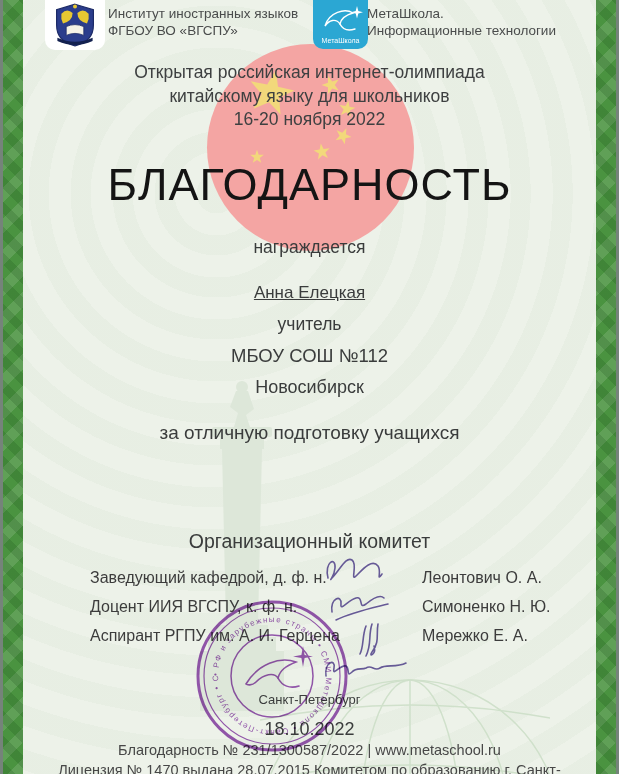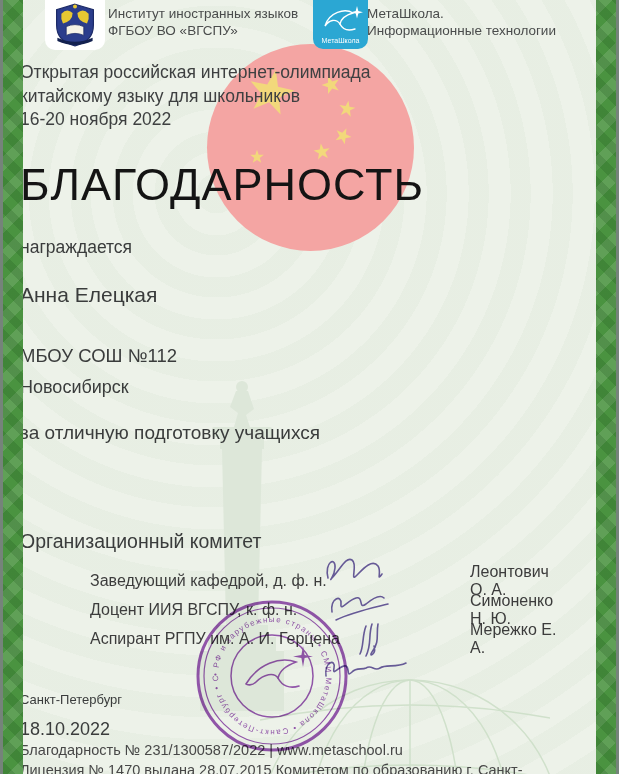--- a/index.html
+++ b/index.html
@@ -30,39 +30,39 @@
 
   
   .logo-vgspu{position:absolute;left:45px;top:0;width:60px;height:50px;background:#ffffff;
     border-radius:0 0 10px 10px;z-index:3;display:flex;align-items:center;justify-content:center;}
   .org-left{position:absolute;left:108px;top:5px;z-index:3;font-size:13.5px;line-height:17px;color:#4a4c4c;}
   .logo-meta{position:absolute;left:313px;top:0;width:55px;height:49px;background:#2ba7d3;
     border-radius:0 0 10px 10px;z-index:3;display:flex;align-items:center;justify-content:center;}
   .org-right{position:absolute;left:367px;top:5px;z-index:3;font-size:13.5px;line-height:17px;color:#4a4c4c;}
 
   
-  .cline{position:absolute;left:20px;right:20px;z-index:2;color:#3a3c3c;}
+  .cline{position:absolute;left:20px;right:20px;text-align:center;z-index:2;color:#3a3c3c;}
   .event-title{top:61px;font-size:17.5px;line-height:23.5px;color:#3e4041;}
   .big-title{top:159px;font-size:45px;letter-spacing:1px;color:#141414;}
   .awarded{top:237px;font-size:17.5px;}
-  .recipient-name{top:283px;font-size:21px;}
+  .recipient-name{top:283px;font-size:17px;text-decoration:underline;}
   .recipient-role{top:314px;font-size:17.5px;}
   .recipient-school{top:345px;font-size:18.5px;}
   .recipient-city{top:377px;font-size:18px;}
   .reason{top:422px;font-size:19px;}
   .committee-title{top:530px;font-size:19.5px;}
   .place{top:692px;font-size:13px;z-index:2;}
   .date{top:719px;font-size:18px;z-index:2;}
   .doc-number{top:742px;font-size:14.5px;color:#474747;}
   .license{top:762px;font-size:14.5px;color:#474747;}
 
   
   .committee{position:absolute;left:90px;top:563px;width:480px;z-index:2;}
   .committee-row{display:grid;grid-template-columns:332px 1fr;height:29px;align-items:center;
-    font-size:16px;color:#3c3c3c;gap:48px;}
+    font-size:16px;color:#3c3c3c;}
 
   .signatures{position:absolute;left:322px;top:548px;z-index:4;}
   .stamp{position:absolute;left:194px;top:598px;z-index:5;opacity:.85;mix-blend-mode:multiply;}
 </style>
 </head>
 <body>
 
 <div class="page">
 
   <svg class="wm" style="left:150px;top:375px" width="200" height="360" viewBox="0 0 200 360">
@@ -138,20 +138,21 @@
   <div class="cline event-title">
     <div>Открытая российская интернет-олимпиада</div>
     <div>китайскому языку для школьников</div>
     <div>16-20 ноября 2022</div>
   </div>
 
   <div class="cline big-title">БЛАГОДАРНОСТЬ</div>
 
   <div class="cline awarded">награждается</div>
   <div class="cline recipient-name">Анна Елецкая</div>
+  <div class="cline recipient-role">учитель</div>
   <div class="cline recipient-school">МБОУ СОШ №112</div>
   <div class="cline recipient-city">Новосибирск</div>
   <div class="cline reason">за отличную подготовку учащихся</div>
 
   <div class="cline committee-title">Организационный комитет</div>
   <div class="committee">
     <div class="committee-row">
       <span>Заведующий кафедрой, д. ф. н.</span>
       <span>Леонтович О. А.</span>
     </div>

